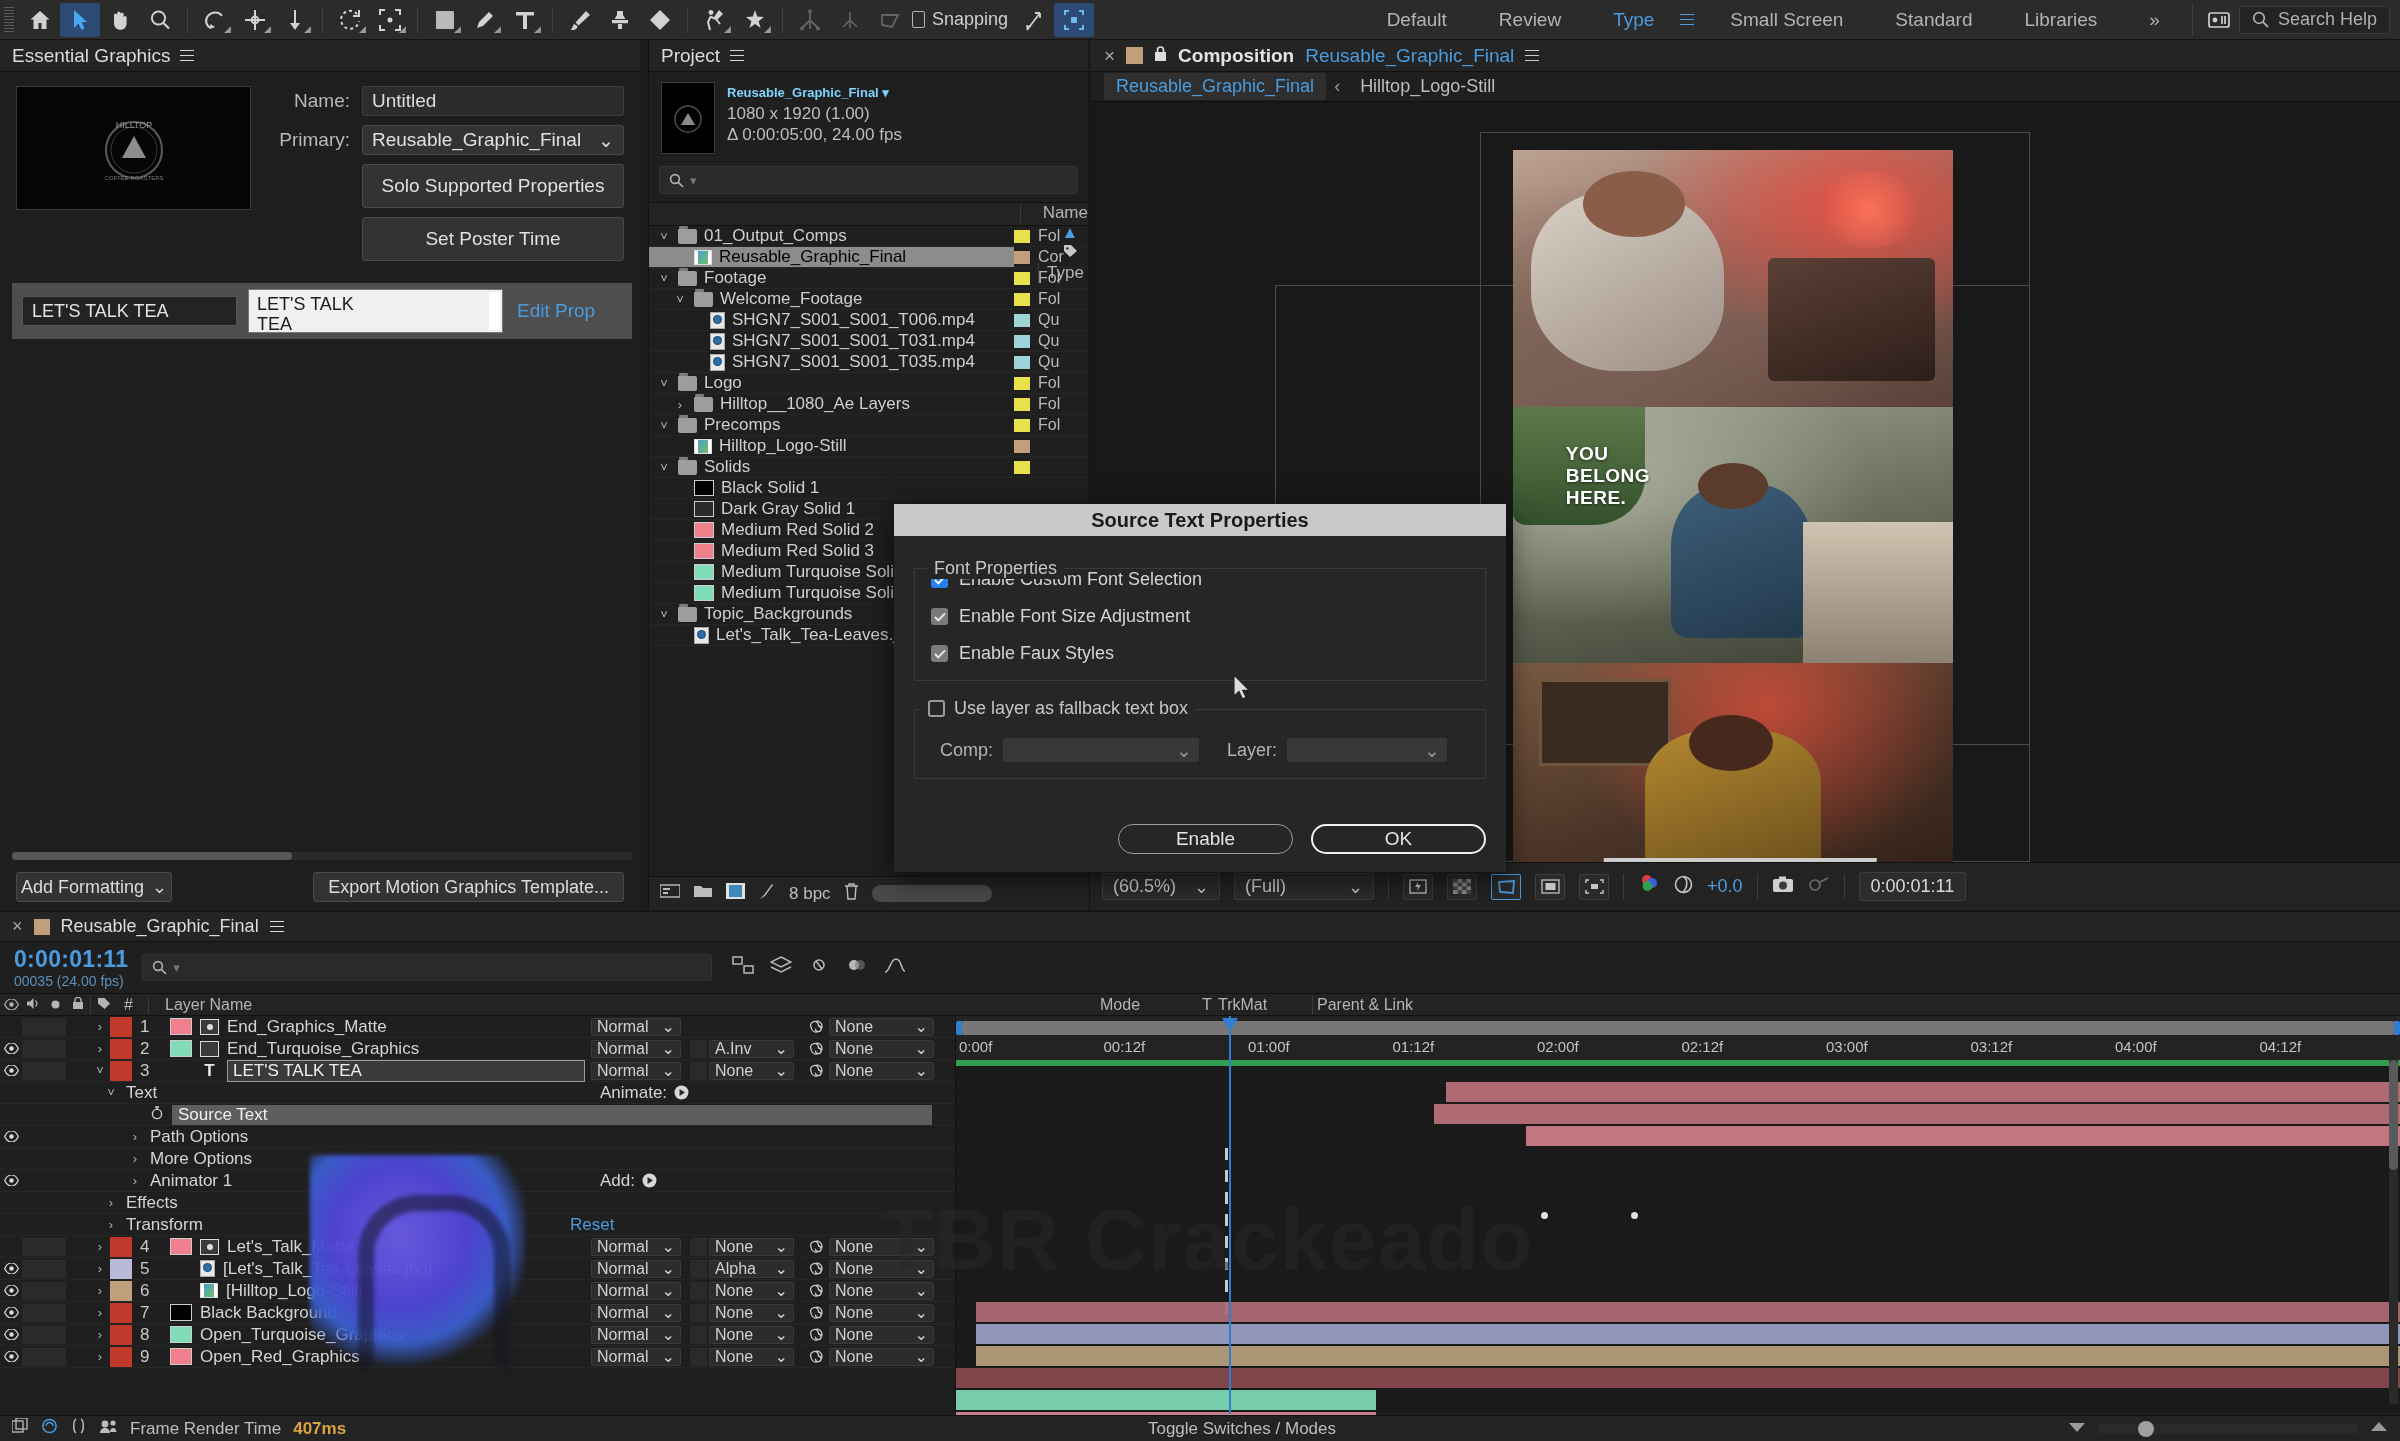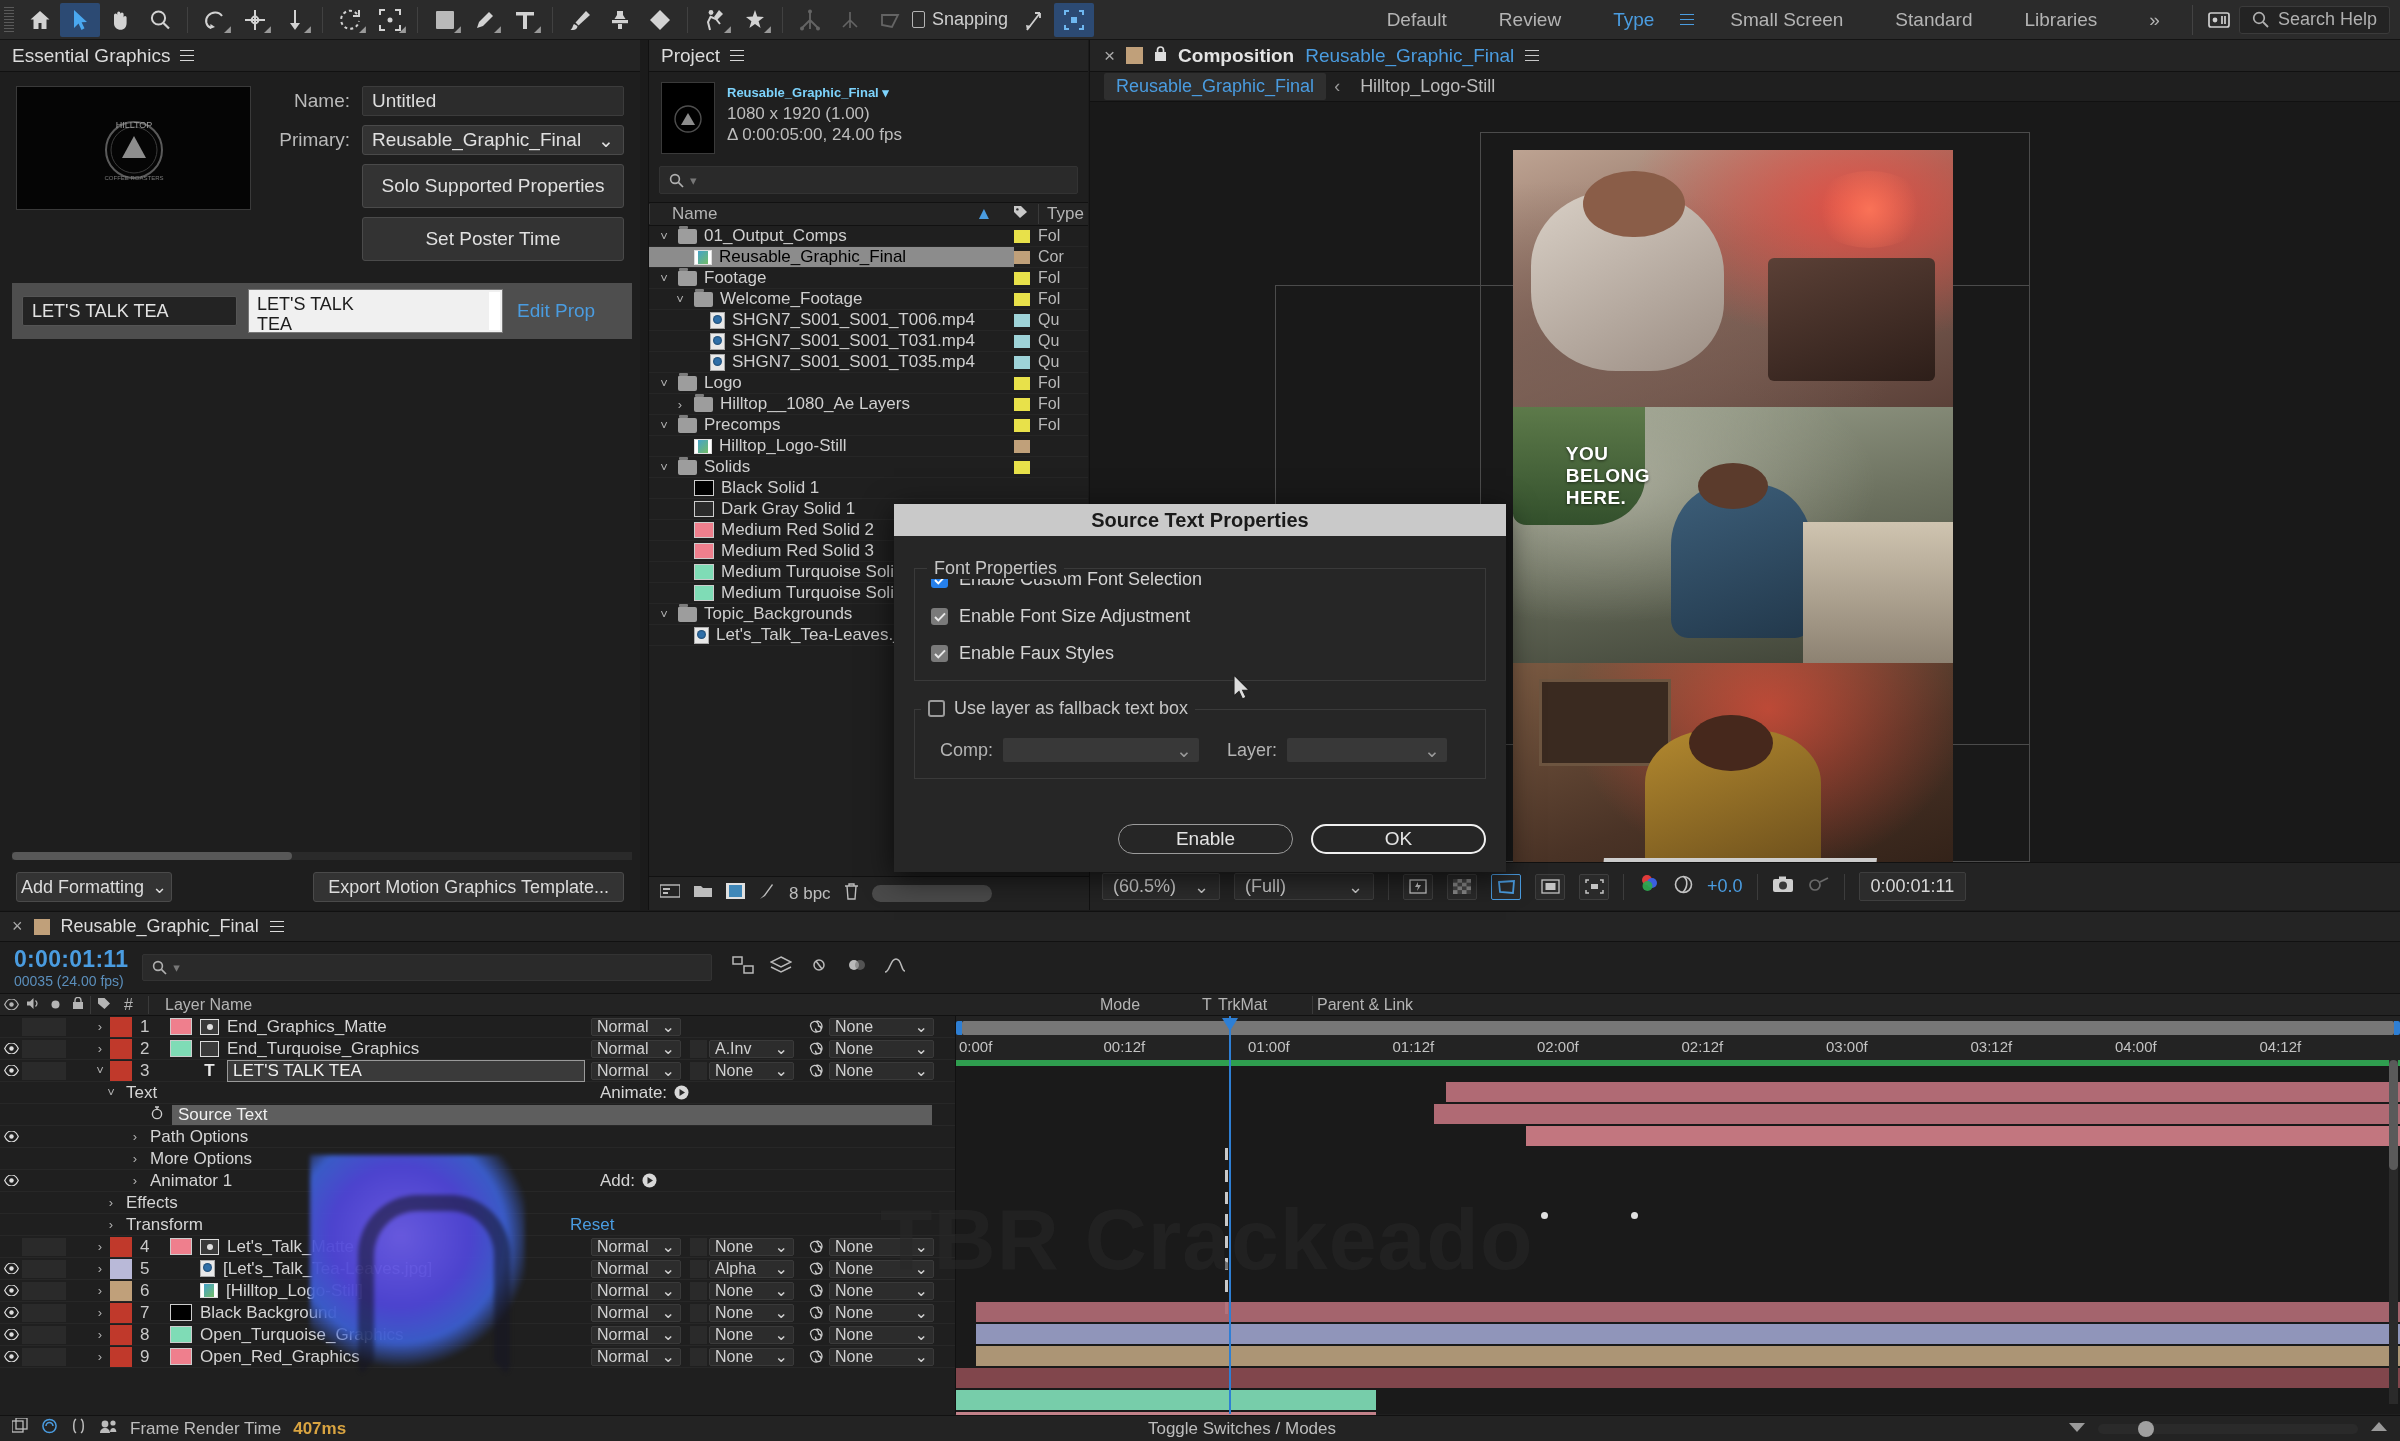--- a/index.html
+++ b/index.html
@@ -111,22 +111,22 @@
   .pj-thumb { width:54px; height:72px; background:#000; border:1px solid #3a3a3a;
               display:flex; align-items:center; justify-content:center; }
   .pj-meta { margin-left:12px; font-size:17px; color:#bdbdbd; line-height:21px; }
   .pj-meta .t { color:#7dd3fc; font-weight:bold; font-size:13px; }
   .pj-search {
     margin:6px 10px 0 10px; height:28px; background:#2a2a2a; border:1px solid #333;
     border-radius:2px; display:flex; align-items:center; padding:0 9px; gap:6px;
   }
   .pj-colhdr {
     margin-top:8px; height:24px; background:#232323; border-top:1px solid #111;
-    border-bottom:1px solid #111; display:flex; align-items:center;
-    font-size:17px; color:#b4b4b4;
+    border-bottom:1px solid #111; display:flex; align-items:flex-end;
+    font-size:17px; color:#b4b4b4;flex-direction:column;
   }
   .pj-colhdr .c1 { flex:1; padding-left:22px; border-left:1px solid #3a3a3a;}
   .pj-colhdr .c2 { width:36px; text-align:center; }
   .pj-colhdr .c3 { width:50px; border-left:1px solid #3a3a3a; padding-left:8px;}
   .pj-row { height:21px; display:flex; align-items:center; font-size:17px; color:#cfcfcf;
             border-bottom:1px solid #262626; }
   .pj-row.sel .nm { background:#8c8c8c; color:#000; }
   .pj-row .nm { flex:1; display:flex; align-items:center; gap:7px; padding-right:6px; }
   .pj-row .sw { width:16px; height:13px; margin-right:8px; }
   .pj-row .ty { width:50px; font-size:16px; color:#b9b9b9; overflow:hidden; white-space:nowrap;}

